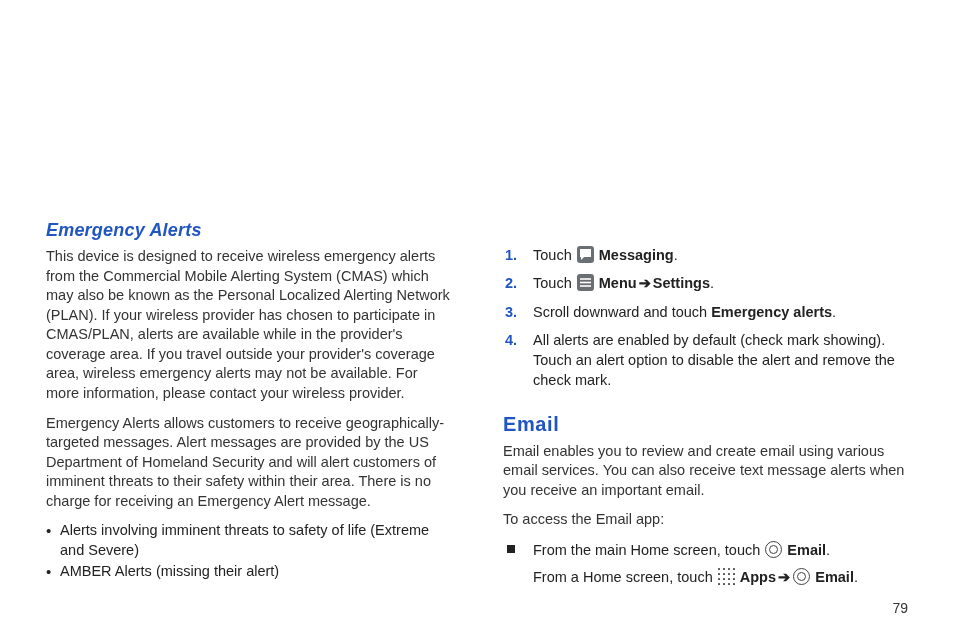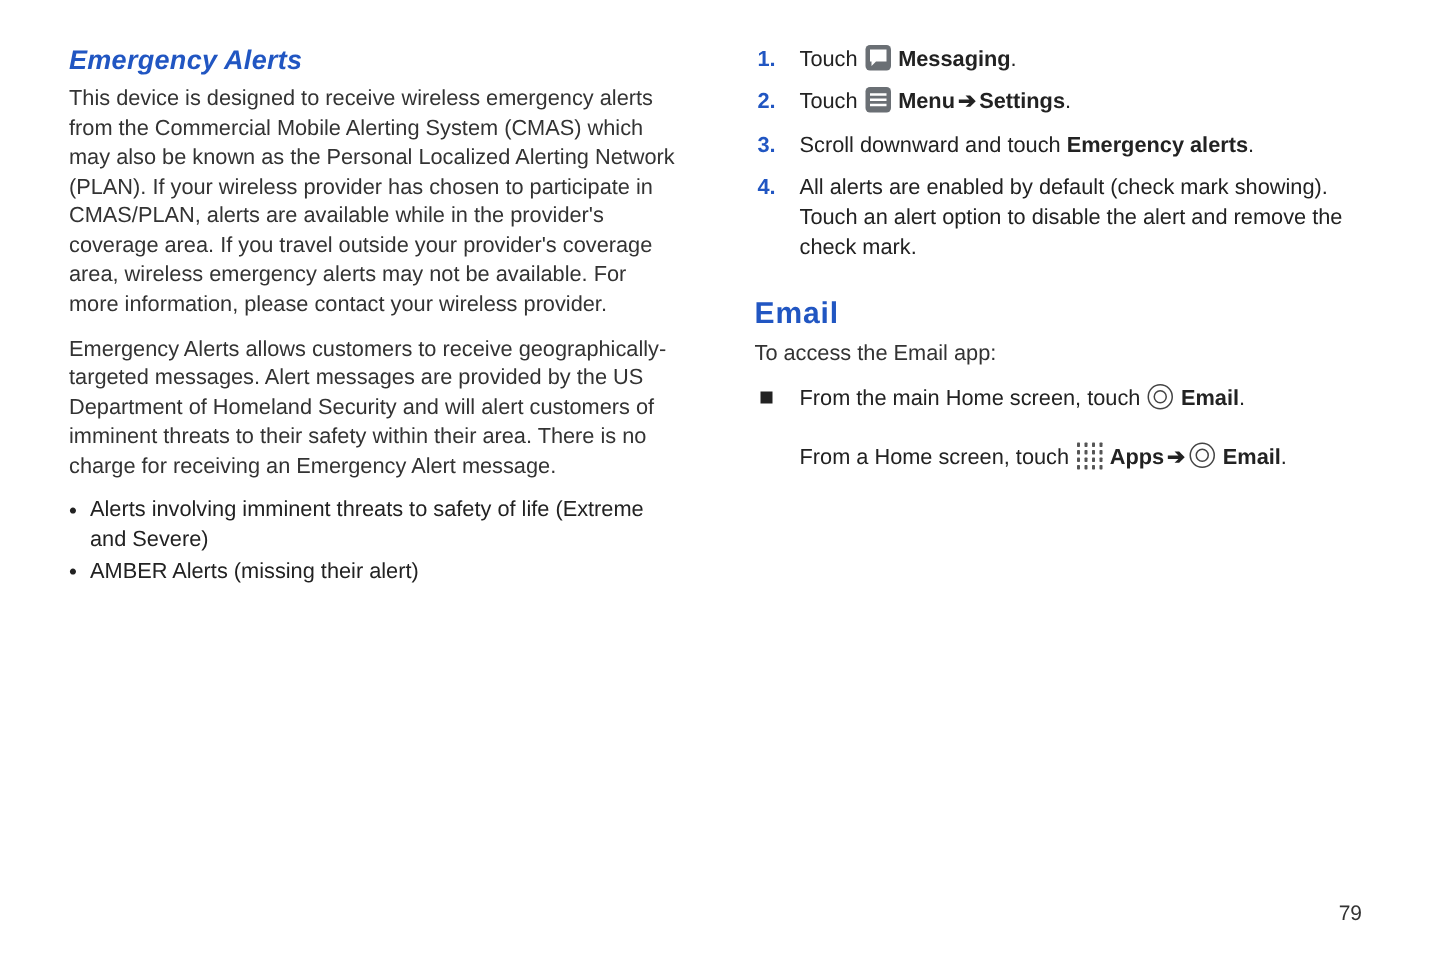--- a/index.html
+++ b/index.html
@@ -10,20 +10,21 @@
     font-family: Arial, Helvetica, sans-serif;
     color: #222;
     padding: 30px 46px 20px 46px;
     display: flex;
     flex-direction: column;
   }
   .columns {
     display: flex;
     gap: 52px;
     flex: 1;
+    align-items: flex-end;
   }
   .col {
     flex: 1;
     display: flex;
     flex-direction: column;
   }
   .h-blue-italic {
     color: #2156c2;
     font-style: italic;
     font-weight: bold;
@@ -189,27 +190,28 @@
       </li>
       <li>
         <span>Scroll downward and touch </span><b>Emergency alerts</b><span>.</span>
       </li>
       <li>
         <span>All alerts are enabled by default (check mark showing). Touch an alert option to disable the alert and remove the check mark.</span>
       </li>
     </ol>
 
     <div class="h-blue">Email</div>
+    <p class="body">Email enables you to review and create email using various email services. You can also receive text message alerts when you receive an important email.</p>
     <p class="body">To access the Email app:</p>
 
     <ul class="square-list">
       <li>
         <span>From the main Home screen, touch </span><span class="icon-email icon"></span>
         <b>Email</b><span>.</span>
-        <div style="margin-top:18px;">
+        <div style="margin-top:6px;">
           <span>From a Home screen, touch </span><span class="icon icon-apps">
             <span class="dot" style="left:0;top:0"></span><span class="dot" style="left:5px;top:0"></span><span class="dot" style="left:10px;top:0"></span><span class="dot" style="left:15px;top:0"></span>
             <span class="dot" style="left:0;top:5px"></span><span class="dot" style="left:5px;top:5px"></span><span class="dot" style="left:10px;top:5px"></span><span class="dot" style="left:15px;top:5px"></span>
             <span class="dot" style="left:0;top:10px"></span><span class="dot" style="left:5px;top:10px"></span><span class="dot" style="left:10px;top:10px"></span><span class="dot" style="left:15px;top:10px"></span>
             <span class="dot" style="left:0;top:15px"></span><span class="dot" style="left:5px;top:15px"></span><span class="dot" style="left:10px;top:15px"></span><span class="dot" style="left:15px;top:15px"></span>
           </span>
           <b>Apps</b><span class="arrow">➔</span><span class="icon-email icon"></span>
           <b>Email</b><span>.</span>
         </div>
       </li>

